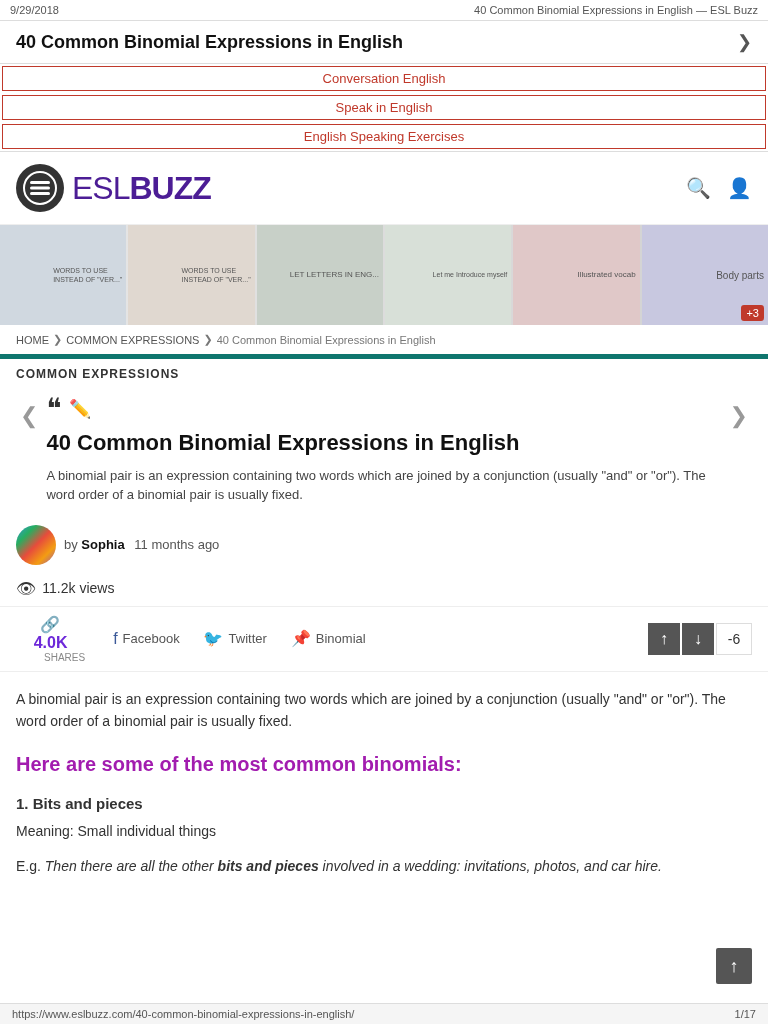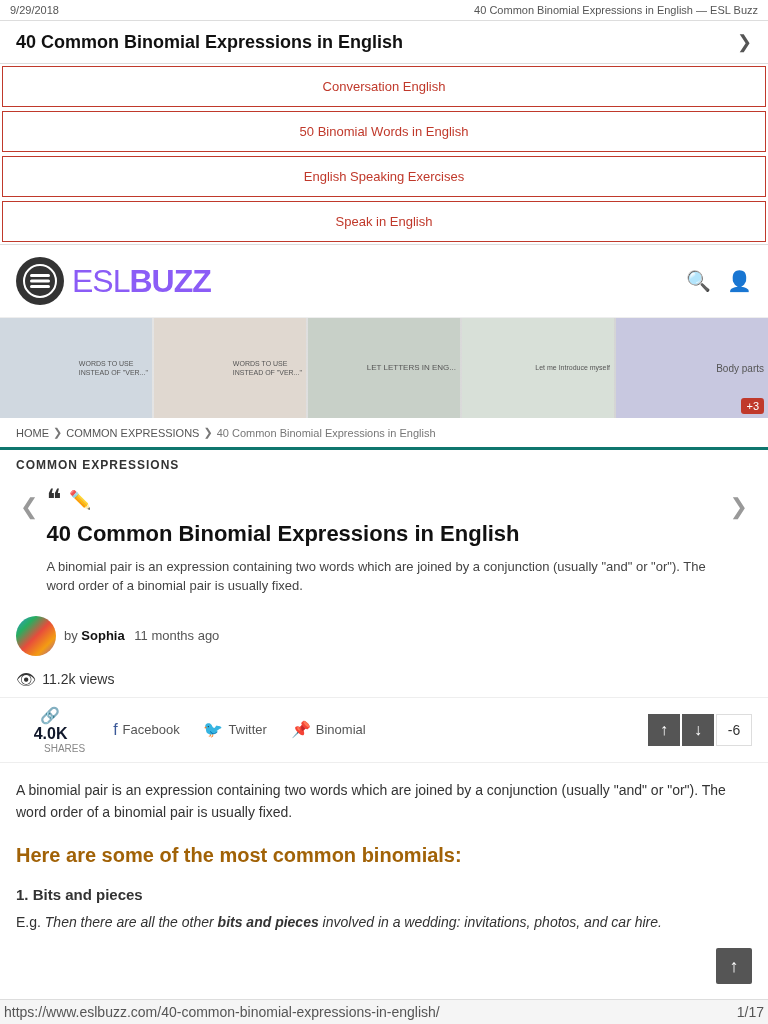--- a/index.html
+++ b/index.html
@@ -19,21 +19,21 @@
     
     .nav-links {
       display: flex;
       flex-wrap: wrap;
       border-bottom: 1px solid #ddd;
       background: #fff;
     }
     .nav-link-item {
       flex: 1 1 50%;
       text-align: center;
-      padding: 12px 10px;
+      padding: 4px 10px;
       font-size: 13px;
       color: #c0392b;
       text-decoration: none;
       border: 1px solid #c0392b;
       margin: 2px;
       display: flex;
       align-items: center;
       justify-content: center;
       cursor: pointer;
     }
@@ -57,21 +57,21 @@
       border-radius: 50%;
       background: #333;
       display: flex;
       align-items: center;
       justify-content: center;
       flex-shrink: 0;
     }
     .logo-text {
       font-size: 32px;
       font-weight: bold;
-      color: #8b5cf6;
+      color: #4c1d95;
       letter-spacing: -1px;
     }
     .logo-text span.esl { font-weight: 300; }
     .logo-text span.buzz { font-weight: 900; }
     .header-icons {
       display: flex;
       gap: 16px;
       align-items: center;
     }
     .header-icon {
@@ -118,21 +118,21 @@
     }
 
     
     .breadcrumb {
       padding: 8px 16px;
       font-size: 11px;
       color: #777;
       display: flex;
       align-items: center;
       gap: 4px;
-      border-bottom: 3px solid #0f766e;
+      border-bottom: 5px solid #0f766e;
     }
     .breadcrumb a { color: #555; text-decoration: none; text-transform: uppercase; font-size: 11px; }
 
     
     .section-label {
       padding: 8px 16px 4px;
       font-size: 12px;
       font-weight: bold;
       letter-spacing: 1px;
       color: #333;
@@ -237,21 +237,21 @@
     }
     .share-count {
       display: flex;
       flex-direction: column;
       align-items: center;
       margin-right: 16px;
     }
     .share-num {
       font-size: 16px;
       font-weight: bold;
-      color: #0f172a;
+      color: #6d28d9;
     }
     .share-label {
       font-size: 10px;
       color: #888;
       text-transform: uppercase;
       margin-left: 28px;
     }
     .social-btn {
       display: flex;
       align-items: center;
@@ -298,21 +298,21 @@
       font-size: 14px;
       line-height: 1.6;
       color: #333;
     }
     .article-body p {
       margin-bottom: 12px;
     }
     .article-body h2 {
       font-size: 20px;
       font-weight: bold;
-      color: #a16207;
+      color: #a21caf;
       margin: 16px 0 8px;
     }
     .article-body h3 {
       font-size: 15px;
       font-weight: bold;
       margin: 12px 0 4px;
     }
     .article-body em {
       font-style: italic;
     }
@@ -343,22 +343,22 @@
     .footer-bar {
       position: fixed;
       bottom: 0;
       left: 0;
       width: 768px;
       background: #f5f5f5;
       border-top: 1px solid #ddd;
       display: flex;
       justify-content: space-between;
       align-items: center;
-      padding: 4px 4px;
-      font-size: 14px;
+      padding: 4px 12px;
+      font-size: 11px;
       color: #555;
     }
 
     
     .banner-text-block {
       font-size: 7px;
       color: #555;
       text-align: left;
       padding: 4px;
       line-height: 1.3;
@@ -375,27 +375,24 @@
 <div style="display:flex; align-items:center; justify-content:space-between; padding: 10px 16px; border-bottom:1px solid #ddd;">
   <span style="font-size:18px; font-weight:bold; color:#111;">40 Common Binomial Expressions in English</span>
   <span style="font-size:18px; color:#555; cursor:pointer;">❯</span>
 </div>
 
 <div class="nav-links">
   <a class="nav-link-item">
     <span>Conversation English</span>
   </a>
   <a class="nav-link-item">
-    <span>50 Binomial Words in English</span>
+    <span>Speak in English</span>
   </a>
   <a class="nav-link-item">
     <span>English Speaking Exercises</span>
-  </a>
-  <a class="nav-link-item">
-    <span>Speak in English</span>
   </a>
 </div>
 
 <div class="site-header">
   <div class="logo-area">
     <div class="logo-icon">
       <svg width="36" height="36" viewBox="0 0 36 36">
         <circle cx="18" cy="18" r="16" fill="#333"></circle>
         <rect x="8" y="11" width="20" height="3" rx="1.5" fill="#fff"></rect>
         <rect x="8" y="16.5" width="20" height="3" rx="1.5" fill="#fff"></rect>
@@ -418,20 +415,23 @@
     <div class="banner-text-block">WORDS TO USE<br>INSTEAD OF "VER..."</div>
   </div>
   <div class="banner-img banner-img-2">
     <div class="banner-text-block">WORDS TO USE<br>INSTEAD OF "VER..."</div>
   </div>
   <div class="banner-img banner-img-3">
     <div class="banner-text-block" style="font-size:8px;">LET LETTERS IN ENG...</div>
   </div>
   <div class="banner-img banner-img-4">
     <div class="banner-text-block">Let me Introduce myself</div>
+  </div>
+  <div class="banner-img banner-img-5">
+    <div class="banner-text-block" style="font-size:8px;">Illustrated vocab</div>
   </div>
   <div class="banner-img banner-img-6">
     <div class="banner-text-block" style="font-size:10px;">Body parts</div>
     <div class="banner-badge">+3</div>
   </div>
 </div>
 
 <div class="breadcrumb">
   <a>HOME</a>
   <span>❯</span>
@@ -496,20 +496,21 @@
     <button class="vote-btn">↑</button>
     <button class="vote-btn">↓</button>
     <div class="vote-count">-6</div>
   </div>
 </div>
 
 <div class="article-body">
   <p>A binomial pair is an expression containing two words which are joined by a conjunction (usually "and" or "or"). The word order of a binomial pair is usually fixed.</p>
   <h2>Here are some of the most common binomials:</h2>
   <h3>1. Bits and pieces</h3>
+  <p>Meaning: Small individual things</p>
   <p>
     <span>E.g. </span><em>Then there are all the other <strong>bits and pieces</strong> involved in a wedding: invitations, photos, and car hire.</em>
   </p>
 </div>
 
 <button class="scroll-top">↑</button>
 
 <div class="footer-bar">
   <span>https://www.eslbuzz.com/40-common-binomial-expressions-in-english/</span>
   <span>1/17</span>

